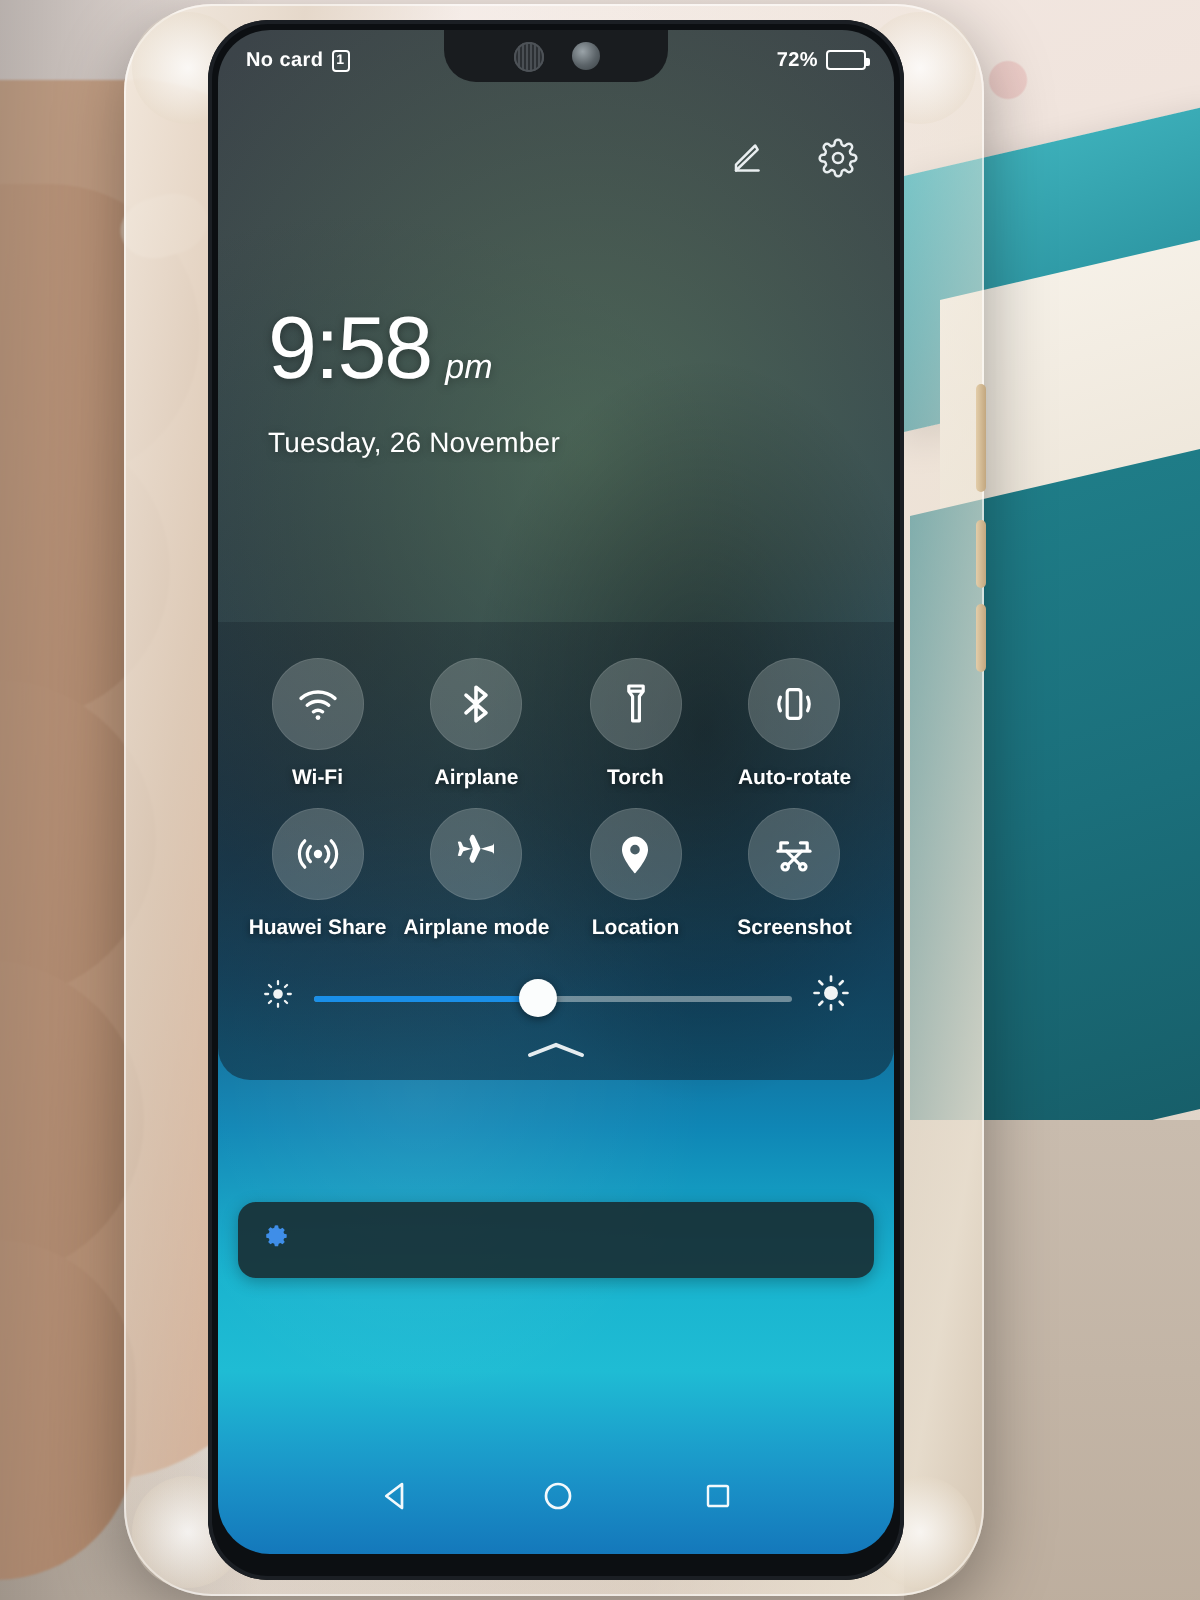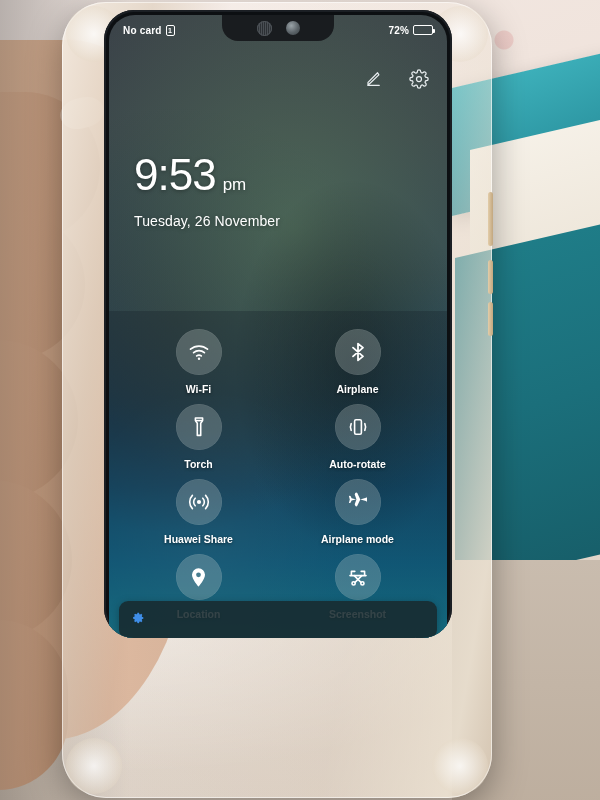--- a/index.html
+++ b/index.html
@@ -115,21 +115,21 @@
   .cc-br{ right:4px; bottom:4px; }
   .side-btn{
     position:absolute; right:-1px; width:5px; border-radius:3px;
     background:linear-gradient(90deg,#e3cda9,#c2a77f);
   }
   .sb1{ top:190px; height:54px; }
   .sb2{ top:258px; height:34px; }
   .sb3{ top:300px; height:34px; }
 
   .bezel{
-    position:absolute; left:42px; top:8px; width:348px; height:628px;
+    position:absolute; left:42px; top:8px; width:348px; height:780px;
     background:#0c0f12; border-radius:30px;
     box-shadow:inset 0 0 0 2px #1b1f24;
     overflow:hidden;
   }
 
   
   .screen{
     position:absolute; left:5px; top:5px; width:338px; height:762px;
     border-radius:26px; overflow:hidden;
     background:
@@ -191,32 +191,32 @@
     display:flex; gap:26px; align-items:center;
   }
   .qs-header svg{ display:block; }
 
   
   .clock-block{
     position:absolute; left:25px; top:138px; z-index:7; color:#fff;
     text-shadow:0 1px 4px rgba(0,0,0,.35);
   }
   .clock-time{ font-size:44px; font-weight:300; line-height:1; letter-spacing:-1px; }
-  .clock-ampm{ font-size:17px; font-weight:400; margin-left:7px; }
+  .clock-ampm{ font-size:17px; font-weight:400; margin-left:7px;font-style:italic; }
   .clock-date{ font-size:14px; font-weight:400; margin-top:16px; letter-spacing:.1px; }
 
   
   .qs-panel{
     position:absolute; left:0; right:0; top:296px; z-index:7;
     padding:16px 10px 6px;
     background:linear-gradient(180deg,rgba(22,34,42,.34) 0%,rgba(18,32,42,.46) 60%,rgba(16,32,44,.52) 100%);
     border-radius:0 0 16px 16px;
   }
   .qs-grid{
-    display:grid; grid-template-columns:repeat(2,1fr);
+    display:grid; grid-template-columns:repeat(4,1fr);
     row-gap:6px;
   }
   .tile{
     display:flex; flex-direction:column; align-items:center;
     padding-top:2px; cursor:pointer;
   }
   .tile-circle{
     width:46px; height:46px; border-radius:50%;
     display:flex; align-items:center; justify-content:center;
     background:rgba(222,235,240,.30);
@@ -339,21 +339,21 @@
         <span>
           <svg width="20" height="20" viewBox="0 0 24 24" fill="none" stroke="#e9eef0" stroke-width="1.5">
             <circle cx="12" cy="12" r="3"></circle>
             <path d="M19.4 15a1.6 1.6 0 0 0 .3 1.8l.1.1a2 2 0 1 1-2.8 2.8l-.1-.1a1.6 1.6 0 0 0-1.8-.3 1.6 1.6 0 0 0-1 1.5V21a2 2 0 1 1-4 0v-.1A1.6 1.6 0 0 0 9 19.4a1.6 1.6 0 0 0-1.8.3l-.1.1a2 2 0 1 1-2.8-2.8l.1-.1a1.6 1.6 0 0 0 .3-1.8 1.6 1.6 0 0 0-1.5-1H3a2 2 0 1 1 0-4h.1A1.6 1.6 0 0 0 4.6 9a1.6 1.6 0 0 0-.3-1.8l-.1-.1a2 2 0 1 1 2.8-2.8l.1.1a1.6 1.6 0 0 0 1.8.3H9a1.6 1.6 0 0 0 1-1.5V3a2 2 0 1 1 4 0v.1a1.6 1.6 0 0 0 1 1.5 1.6 1.6 0 0 0 1.8-.3l.1-.1a2 2 0 1 1 2.8 2.8l-.1.1a1.6 1.6 0 0 0-.3 1.8V9a1.6 1.6 0 0 0 1.5 1H21a2 2 0 1 1 0 4h-.1a1.6 1.6 0 0 0-1.5 1z"></path>
           </svg>
         </span>
       </div>
 
       <div class="clock-block">
         <div>
-          <span class="clock-time">9:53</span><span class="clock-ampm">pm</span>
+          <span class="clock-time">9:58</span><span class="clock-ampm">pm</span>
         </div>
         <div class="clock-date">Tuesday, 26 November</div>
       </div>
 
       <div class="qs-panel">
         <div class="qs-grid" id="qs-grid">
             <div class="tile off">
               <div class="tile-circle">
                 <span class="tile-icon">
                   <svg width="24" height="24" viewBox="0 0 24 24" fill="none" stroke="#ffffff" stroke-width="1.7" stroke-linecap="round">

